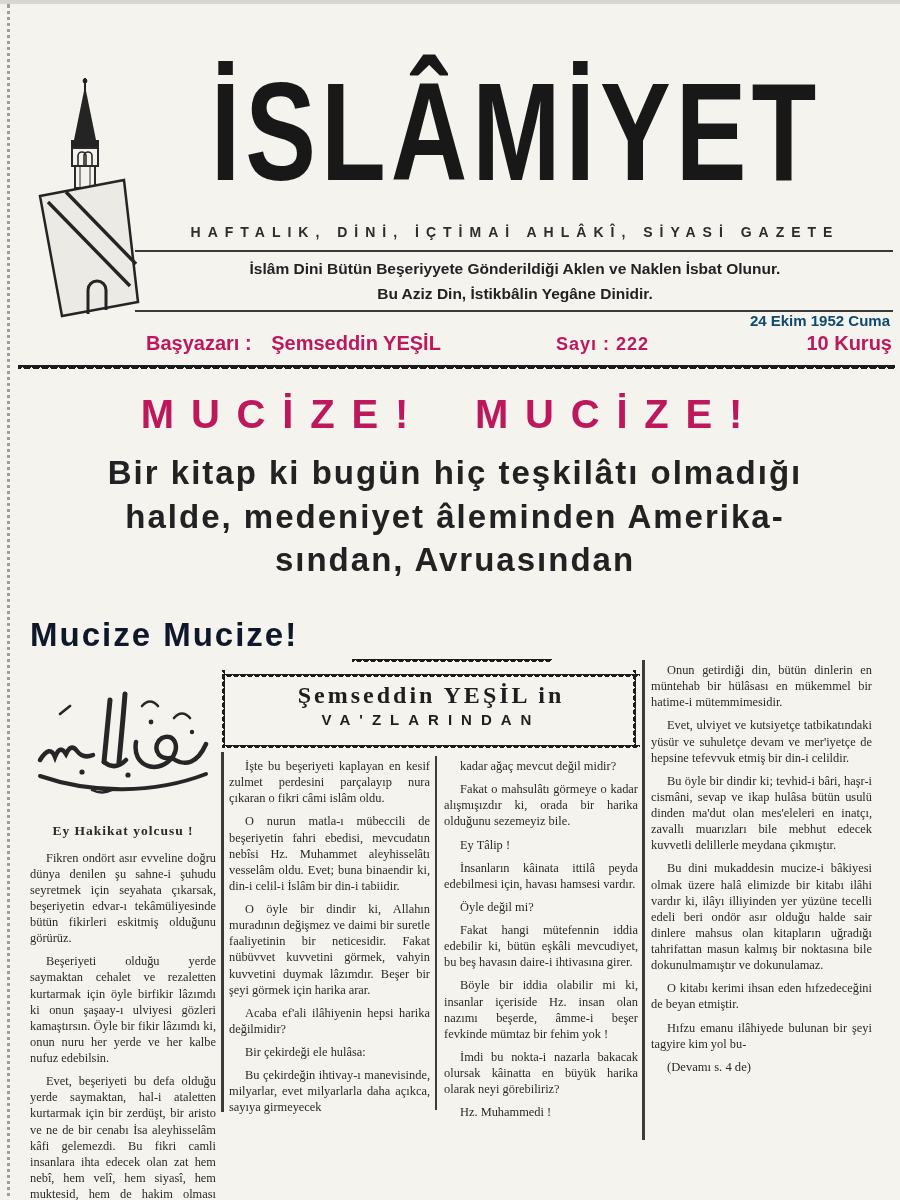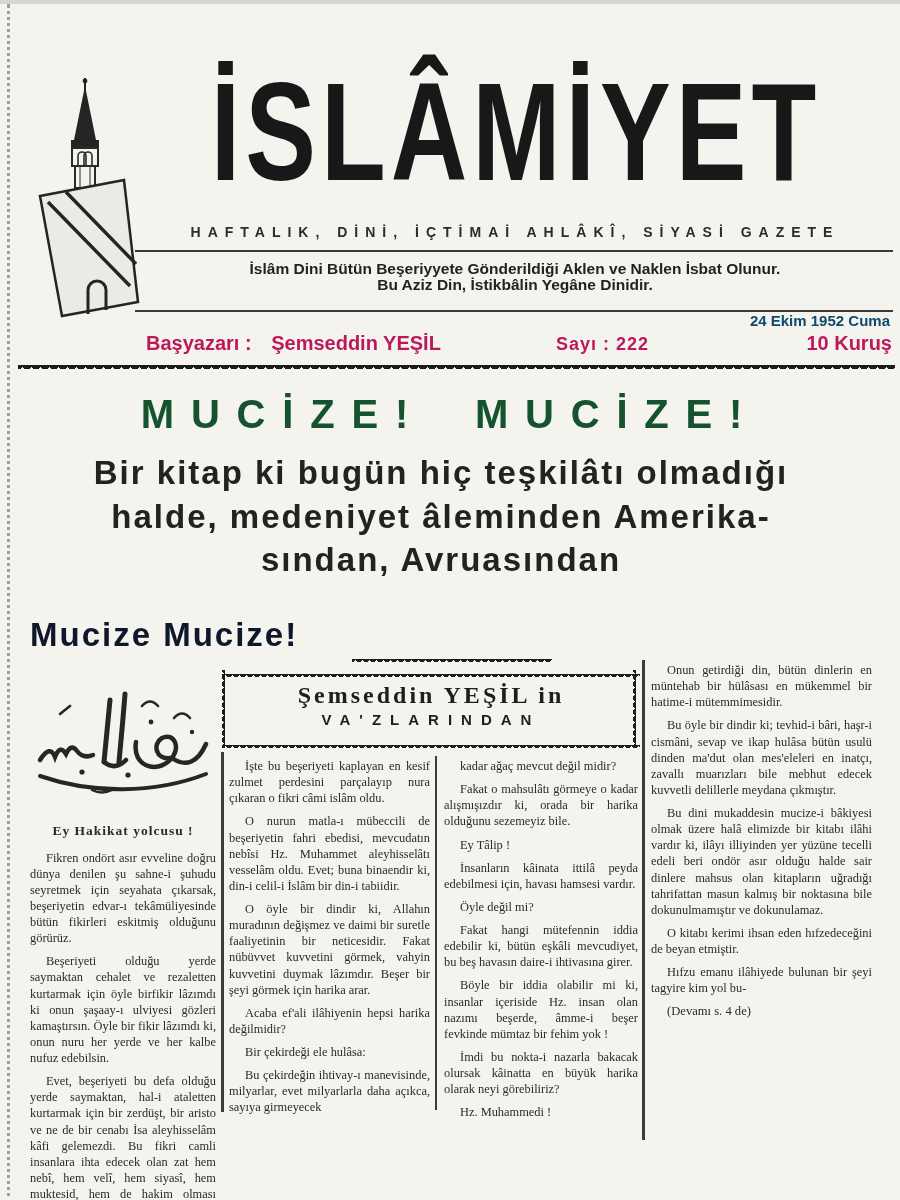--- a/index.html
+++ b/index.html
@@ -49,23 +49,23 @@
       linear-gradient(-135deg,#1c1c1c 3.5px,transparent 0) 0 3.5px,
       linear-gradient(135deg,#1c1c1c 3.5px,transparent 0) 0 3.5px;
       background-size:7px 7px;background-repeat:repeat-x;}
   .mast-zz{position:absolute;left:18px;top:356px;width:877px;}
   .cross-zz{position:absolute;left:352px;top:651px;width:200px;}
 
   
   .kicker{
     position:absolute;left:30px;top:388px;width:840px;text-align:center;
     font-family:"Liberation Sans", sans-serif;font-weight:bold;
-    font-size:40px;letter-spacing:.42em;word-spacing:.55em;color:#14532d;white-space:nowrap;
-  }
-  .hl{position:absolute;left:21px;width:840px;text-align:center;
+    font-size:40px;letter-spacing:.42em;word-spacing:.55em;color:#be185d;white-space:nowrap;
+  }
+  .hl{position:absolute;left:35px;width:840px;text-align:center;
     font-family:"Liberation Sans", sans-serif;font-weight:bold;
     font-size:33px;letter-spacing:2px;color:#222;white-space:nowrap;}
   .deck{
     position:absolute;left:28px;top:575px;width:844px;text-align:center;
     font-family:"Liberation Sans", sans-serif;font-weight:bold;
     font-size:14.5px;line-height:1.35;color:#272727;
   }
   .cross-head{
     position:absolute;left:30px;top:612px;width:840px;text-align:left;
     font-family:"Liberation Sans", sans-serif;font-weight:bold;
@@ -143,21 +143,21 @@
       <line x1="40" y1="116" x2="110" y2="188"></line>
     </g>
     <path d="M62 238 v-24 a9 9 0 0 1 18 0 v20" fill="none" stroke="#242424" stroke-width="3"></path>
   </svg>
 
   <div class="mast-title">İSLÂMİYET</div>
   <div class="mast-subtitle">HAFTALIK, DİNİ, İÇTİMAİ AHLÂKÎ, SİYASİ GAZETE</div>
 
   <div class="rule" style="left:135px;top:246px;width:758px;"></div>
   <div class="motto" style="top:256px;">İslâm Dini Bütün Beşeriyyete Gönderildiği Aklen ve Naklen İsbat Olunur.</div>
-  <div class="motto" style="top:272px;">Bu Aziz Din, İstikbâlin Yegâne Dinidir.</div>
+  <div class="motto" style="top:281px;">Bu Aziz Din, İstikbâlin Yegâne Dinidir.</div>
   <div class="rule" style="left:135px;top:306px;width:758px;"></div>
 
   <div class="date-line">24 Ekim 1952 Cuma</div>
 
   <div class="info-row">
     <span class="editor">
       <span>Başyazarı :</span>
       <span class="nm">Şemseddin YEŞİL</span>
     </span>
     <span class="issue">
@@ -235,20 +235,21 @@
       <p class="para">Öyle değil mi?</p>
       <p class="para">Fakat hangi mütefennin iddia edebilir ki, bütün eşkâli mevcudiyet, bu beş havasın daire-i ihtivasına girer.</p>
       <p class="para">Böyle bir iddia olabilir mi ki, insanlar içeriside Hz. insan olan nazımı beşerde, âmme-i beşer fevkinde mümtaz bir fehim yok !</p>
       <p class="para">İmdi bu nokta-i nazarla bakacak olursak kâinatta en büyük harika olarak neyi görebiliriz?</p>
       <p class="para">Hz. Muhammedi !</p>
     </div>
 
   <div class="col col4">
     <div>
         <p class="para">Onun getirdiği din, bütün dinlerin en müntehab bir hülâsası en mükemmel bir hatime-i mütemmimesidir.</p>
+        <p class="para">Evet, ulviyet ve kutsiyetçe tatbikatındaki yüsür ve suhuletçe devam ve mer'iyetçe de hepsine tefevvuk etmiş bir din-i celildir.</p>
         <p class="para">Bu öyle bir dindir ki; tevhid-i bâri, haşr-i cismâni, sevap ve ikap hulâsa bütün usulü dinden ma'dut olan mes'eleleri en inatçı, zavallı muarızları bile mebhut edecek kuvvetli delillerle meydana çıkmıştır.</p>
         <p class="para">Bu dini mukaddesin mucize-i bâkiyesi olmak üzere halâ elimizde bir kitabı ilâhi vardır ki, ilâyı illiyinden yer yüzüne tecelli edeli beri ondör asır olduğu halde sair dinlere mahsus olan kitapların uğradığı tahrifattan masun kalmış bir noktasına bile dokunulmamıştır ve dokunulamaz.</p>
         <p class="para">O kitabı kerimi ihsan eden hıfzedeceğini de beyan etmiştir.</p>
         <p class="para">Hıfzu emanu ilâhiyede bulunan bir şeyi tagyire kim yol bu-</p>
       </div>
     <p class="para continuation">(Devamı s. 4 de)</p>
   </div>
 
 </div>
 

